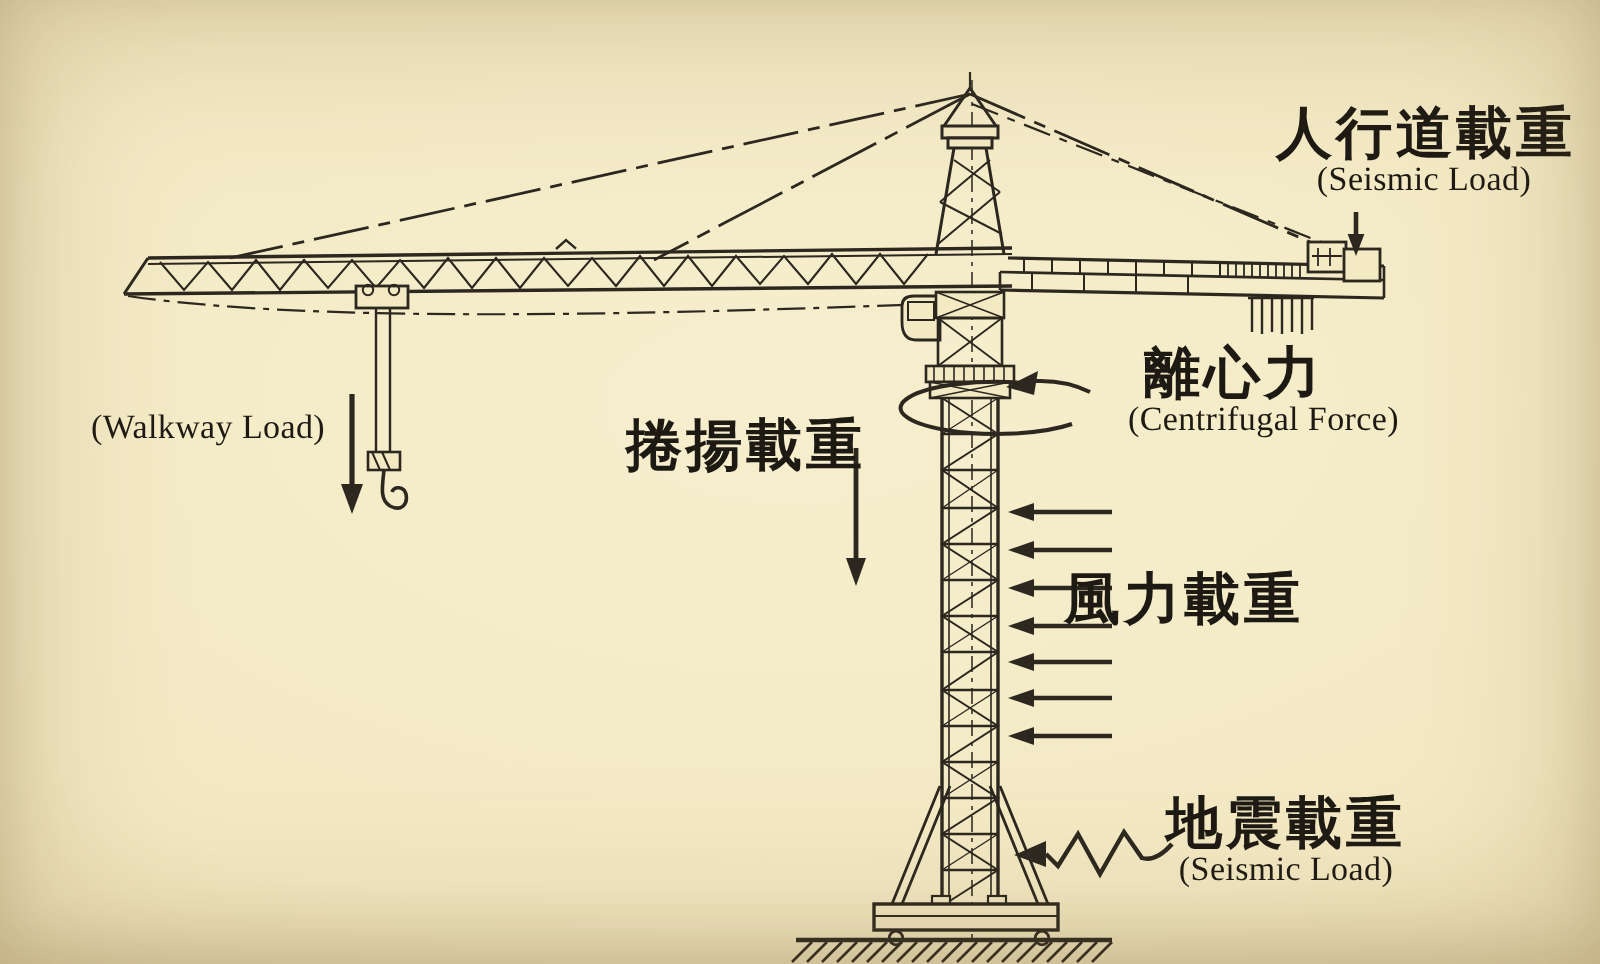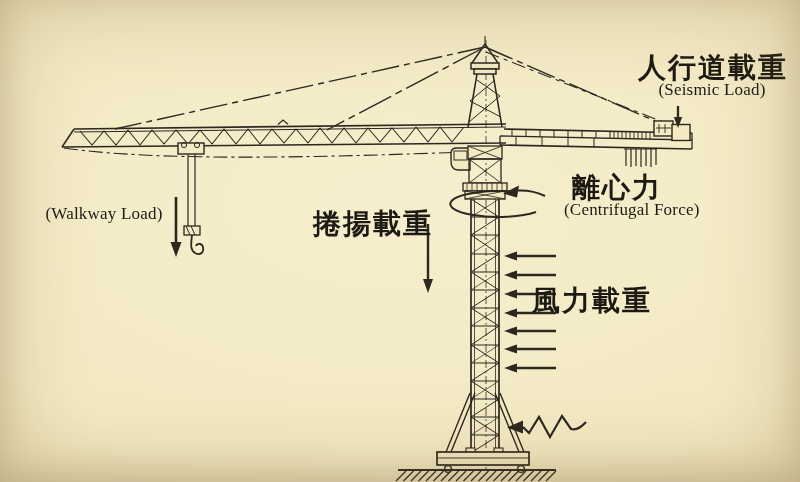--- a/index.html
+++ b/index.html
@@ -181,15 +181,19 @@
 
   <div class="label left" style="left:564px;top:176px;width:180px;">
     <div class="zh" style="margin-left:8px;">離心力</div>
     <div class="en">(Centrifugal Force)</div>
   </div>
 
   <div class="label" style="left:532px;top:289px;width:110px;">
     <div class="zh">風力載重</div>
   </div>
 
+  <div class="label" style="left:572px;top:401px;width:142px;">
+    <div class="zh">地震載重</div>
+    <div class="en">(Seismic Load)</div>
+  </div>
 
   <div class="vignette"></div>
 </div>
 
 </body></html>

